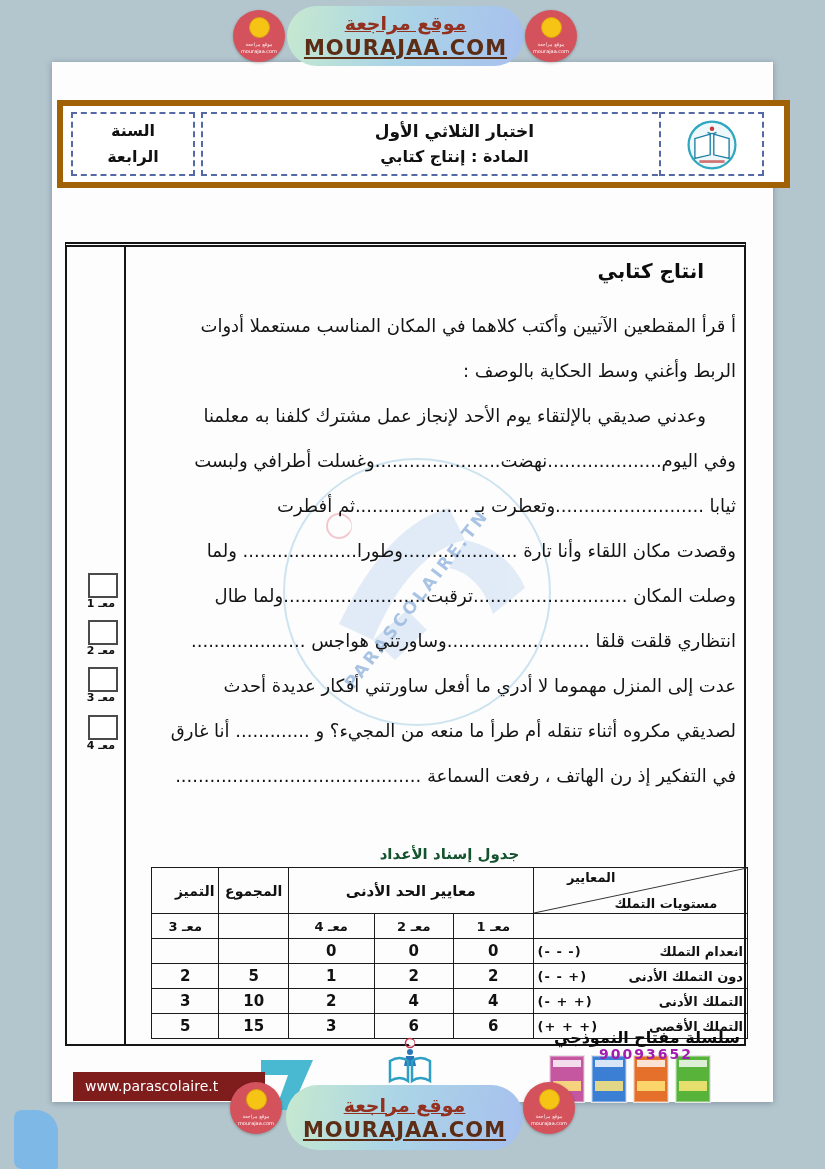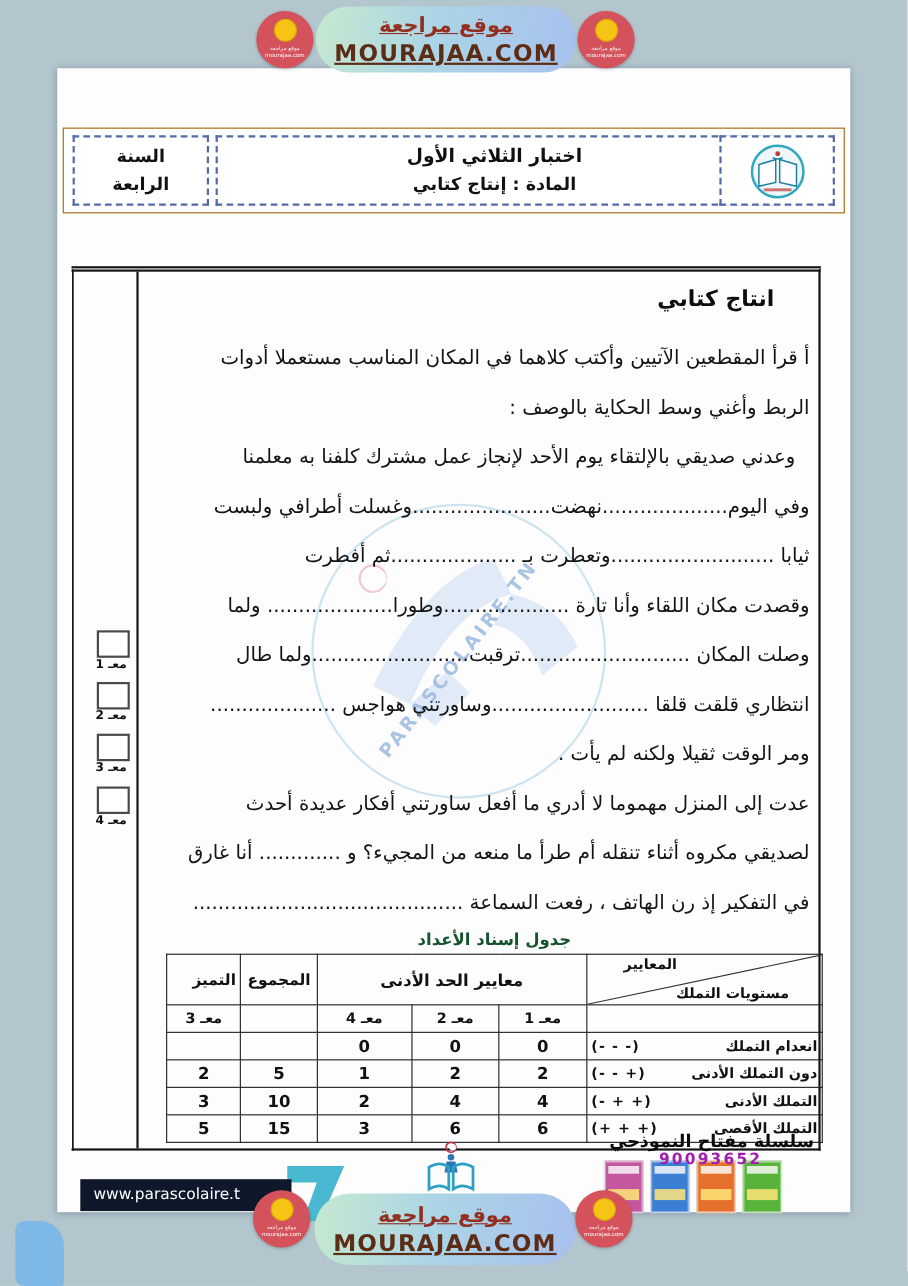--- a/index.html
+++ b/index.html
@@ -16,36 +16,36 @@
     background:linear-gradient(100deg,#c6e9cf 0%,#abd5e6 45%,#a7c0ee 100%);
     display:flex;flex-direction:column;align-items:center;justify-content:center;}
   .pill .ar{color:#93301f;font-weight:bold;font-size:19px;text-decoration:underline;line-height:24px;}
   .pill .en{color:#5d2c15;font-weight:bold;font-size:21px;letter-spacing:1px;text-decoration:underline;line-height:26px;}
   .seal{position:absolute;width:52px;height:52px;border-radius:50%;background:#d4525c;z-index:6;
     display:flex;flex-direction:column;align-items:center;justify-content:flex-start;box-shadow:0 1px 3px rgba(0,0,0,.25);}
   .seal .dot{width:19px;height:19px;border-radius:50%;background:#f6c414;margin-top:7px;border:1px solid #dca40c;}
   .seal .t1{color:#ffe9e9;font-size:5px;line-height:7px;margin-top:3px;}
   .seal .t2{color:#fff;font-size:5px;line-height:6px;}
   
-  .head-band{position:absolute;left:57px;top:116px;width:709px;height:76px;z-index:2;
-    border:1px solid #a16207;background:#fff;}
+  .head-band{position:absolute;left:57px;top:100px;width:709px;height:76px;z-index:2;
+    border:6px solid #a16207;background:#fff;padding-left:12px;}
   .dash-box{position:absolute;top:6px;height:60px;border:2px dashed #5568a8;background:#fff;
     display:flex;flex-direction:column;align-items:center;justify-content:center;}
   .dash-box .l1,.dash-box .l2{font-weight:bold;font-size:16px;color:#111;line-height:26px;direction:rtl;}
   
   .main-box{position:absolute;left:65px;top:242px;width:681px;height:804px;z-index:2;
     border:2px solid #151515;border-top:5px double #151515;box-sizing:border-box;background:transparent;}
   .margin-sep{position:absolute;left:57px;top:0;width:2px;height:100%;background:#151515;}
   .chk{position:absolute;left:21px;width:26px;height:21px;border:2px solid #4a4a4a;background:#fff;}
   .chk-lbl{position:absolute;left:8px;width:52px;text-align:center;font-size:11px;font-weight:bold;direction:rtl;color:#111;}
   .sec-title{position:absolute;top:12px;right:40px;font-size:20px;font-weight:bold;direction:rtl;color:#0d0d0d;z-index:2;}
   .text-area{position:absolute;left:60px;top:56px;right:0;z-index:2;}
   .line{height:45px;line-height:45px;font-size:18px;direction:rtl;text-align:right;
     white-space:nowrap;overflow:hidden;padding:0 8px 0 6px;color:#141414;}
-  .line.indent{padding-right:21px;}
+  .line.indent{padding-right:38px;}
   
   .watermark{position:absolute;left:210px;top:205px;width:280px;height:280px;z-index:0;pointer-events:none;}
   
   .tbl-title{position:absolute;left:84px;top:598px;width:597px;text-align:center;
     font-size:15px;font-weight:bold;direction:rtl;color:#14532d;z-index:2;}
   table.grades{position:absolute;left:84px;top:620px;width:597px;border-collapse:collapse;
     direction:rtl;z-index:2;table-layout:fixed;}
   table.grades td,table.grades th{border:1.6px solid #1c1c1c;padding:0 4px;color:#111;
     font-weight:bold;text-align:center;overflow:hidden;white-space:nowrap;}
   tr.hA{height:46px;} tr.hB{height:25px;} tr.dr{height:25px;}
@@ -55,21 +55,21 @@
   td.diag .dt{position:absolute;top:2px;left:27%;transform:translateX(-50%);font-size:13px;}
   td.diag .db{position:absolute;bottom:2px;left:62%;transform:translateX(-50%);font-size:13px;margin-top:16px;}
   td.rowlab{padding:0 6px;}
   td.rowlab .wrap{display:flex;justify-content:space-between;align-items:center;direction:rtl;font-size:13px;}
   .ltr{direction:ltr;unicode-bidi:isolate;letter-spacing:1px;font-size:13px;}
   
   .series{position:absolute;left:541px;top:1028px;width:212px;text-align:center;
     font-size:16px;font-weight:bold;direction:rtl;color:#0a0a0a;z-index:4;}
   .phone{position:absolute;left:596px;top:1046px;width:100px;text-align:center;
     font-size:14px;font-weight:bold;letter-spacing:2px;color:#a21caf;z-index:4;}
-  .webbar{position:absolute;left:73px;top:1072px;width:192px;height:29px;background:#0f172a;z-index:3;
+  .webbar{position:absolute;left:73px;top:1072px;width:192px;height:29px;background:#7f1d1d;z-index:3;
     color:#fff;font-size:14px;line-height:29px;padding-left:12px;box-sizing:border-box;}
   .tealshape{position:absolute;left:261px;top:1060px;width:52px;height:50px;background:#49b9d2;z-index:2;
     clip-path:polygon(0 0,100% 0,58% 100%,28% 100%,52% 30%,0 30%);}
   .emblem{position:absolute;left:382px;top:1036px;width:56px;height:54px;z-index:3;}
   .book{position:absolute;top:1055px;width:34px;height:46px;border:1px solid #e6e6e6;z-index:3;
     box-shadow:inset 0 0 0 1px rgba(255,255,255,.35);}
   .book i{display:block;margin:4px 3px 0 3px;height:7px;background:rgba(255,255,255,.8);}
   .book em{display:block;margin:14px 3px 0 3px;height:10px;background:rgba(255,230,120,.85);}
   .blob{position:absolute;left:14px;top:1110px;width:44px;height:59px;background:#7db8e6;
     border-radius:8px 22px 2px 8px;z-index:2;}
@@ -145,21 +145,20 @@
   <div class="sec-title">انتاج كتابي</div>
   <div class="text-area">
     <div class="line">أ قرأ المقطعين الآتيين وأكتب كلاهما في المكان المناسب مستعملا أدوات</div>
     <div class="line">الربط وأغني وسط الحكاية بالوصف :</div>
     <div class="line indent">وعدني صديقي بالإلتقاء يوم الأحد لإنجاز عمل مشترك كلفنا به معلمنا</div>
     <div class="line">وفي اليوم....................نهضت......................وغسلت أطرافي ولبست</div>
     <div class="line">ثيابا ..........................وتعطرت بـ ....................ثم أفطرت</div>
     <div class="line">وقصدت مكان اللقاء وأنا تارة ....................وطورا.................... ولما</div>
     <div class="line">وصلت المكان ...........................ترقبت.........................ولما طال</div>
     <div class="line">انتظاري قلقت قلقا .........................وساورتني هواجس ....................</div>
-    <div class="line">ومر الوقت ثقيلا ولكنه لم يأت .</div>
     <div class="line">عدت إلى المنزل مهموما لا أدري ما أفعل ساورتني أفكار عديدة أحدث</div>
     <div class="line">لصديقي مكروه أثناء تنقله أم طرأ ما منعه من المجيء؟ و ............. أنا غارق</div>
     <div class="line">في التفكير إذ رن الهاتف ، رفعت السماعة ...........................................</div>
   </div>
 
   <div class="tbl-title">جدول إسناد الأعداد</div>
   <table class="grades">
     <colgroup>
       <col style="width:213px">
         <col style="width:79px">

